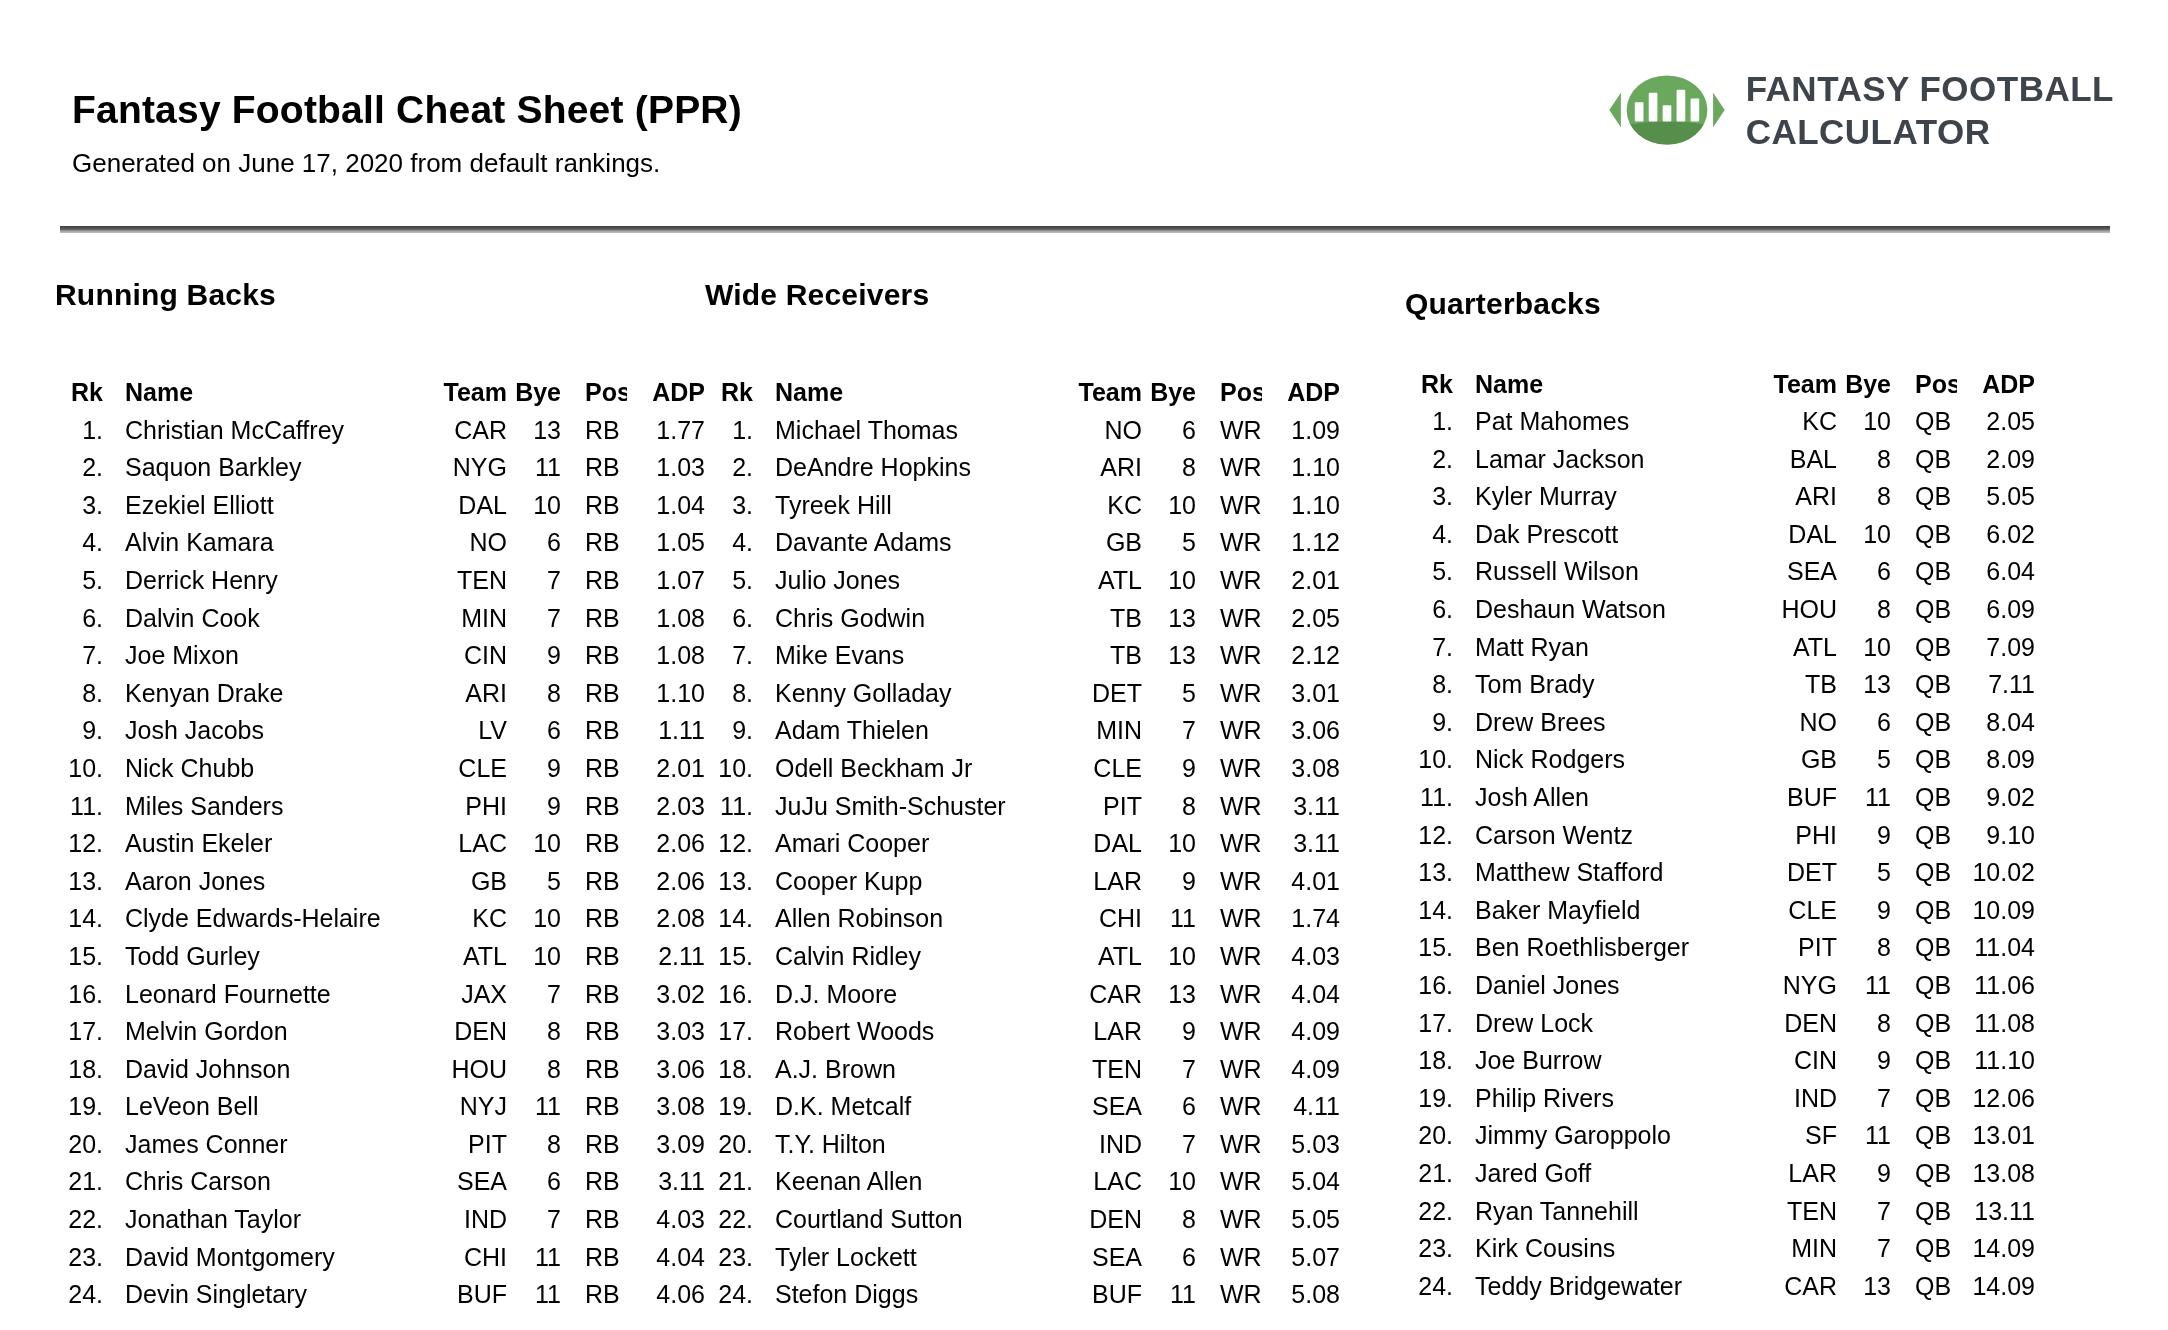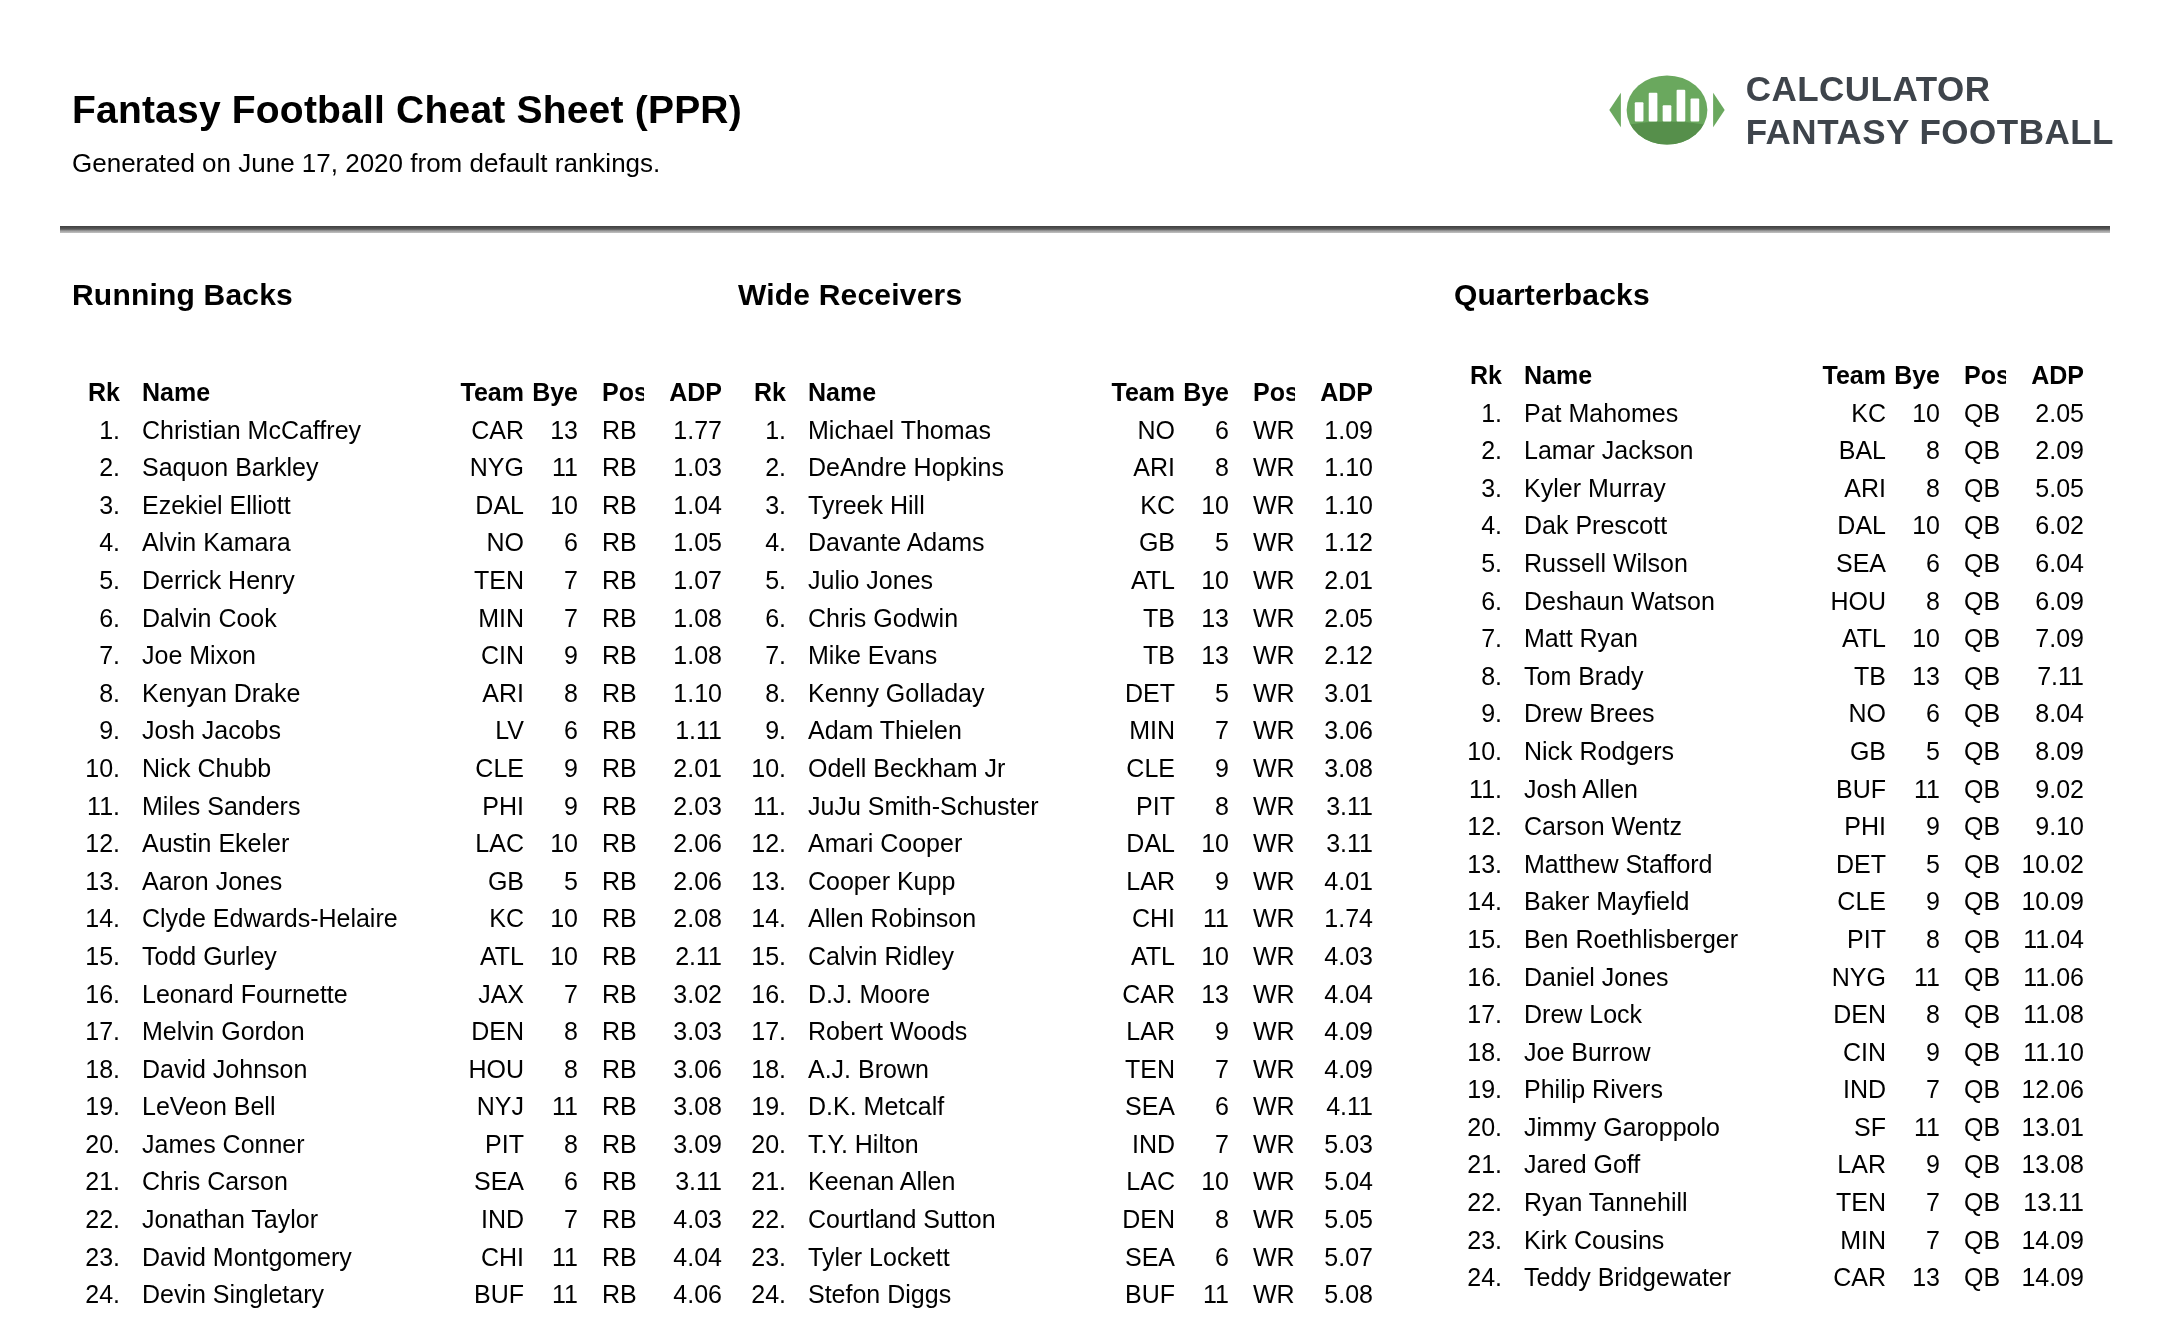--- a/index.html
+++ b/index.html
@@ -36,22 +36,22 @@
   .logo-text{
     margin-left:20px;
     font-size:35px;font-weight:bold;line-height:43px;
     color:var(--logo-text);letter-spacing:0.5px;white-space:nowrap;
   }
   .divider{
     position:absolute;left:60px;right:58px;top:226px;height:7px;
     background:linear-gradient(to bottom,#3f3f3f 0%,#5a5a5a 45%,#9f9f9f 70%,#c2c2c2 100%);
   }
   .content{
-    position:absolute;left:72px;top:278px;
-    display:flex;align-items:flex-start;gap:16px;
+    position:absolute;left:55px;top:278px;
+    display:flex;align-items:center;
   }
   .section{flex:0 0 auto;}
   .section-rb{width:650px;}
   .section-wr{width:635px;}
   .section-qb{width:630px;margin-left:65px;}
   .section-title{
     margin:0;font-size:30px;font-weight:bold;letter-spacing:0.2px;
   }
   table.players{
     border-collapse:collapse;table-layout:fixed;width:100%;
@@ -92,22 +92,22 @@
     <polygon class="fb-tip" points="108,34 120,52 108,70"></polygon>
     <ellipse class="fb-body" cx="60" cy="52" rx="42" ry="36"></ellipse>
     <path class="fb-band" clip-path="url(#fbclip)" d="M10,69 Q60,59 110,69 L110,98 L10,98 Z"></path>
     <rect class="fb-bar" x="26.5" y="44" width="9" height="20" rx="1"></rect>
     <rect class="fb-bar" x="41" y="34" width="9" height="30" rx="1"></rect>
     <rect class="fb-bar" x="55.5" y="47" width="9" height="17" rx="1"></rect>
     <rect class="fb-bar" x="70" y="31" width="9" height="33" rx="1"></rect>
     <rect class="fb-bar" x="84.5" y="40" width="9" height="24" rx="1"></rect>
   </svg>
   <div class="logo-text">
+    <div>FANTASY FOOTBALL</div>
     <div>CALCULATOR</div>
-    <div>FANTASY FOOTBALL</div>
   </div>
 </div>
 
 <div class="divider"></div>
 
 <div class="content">
 
   <div class="section section-rb">
     <h2 class="section-title">Running Backs</h2>
     <table class="players">

